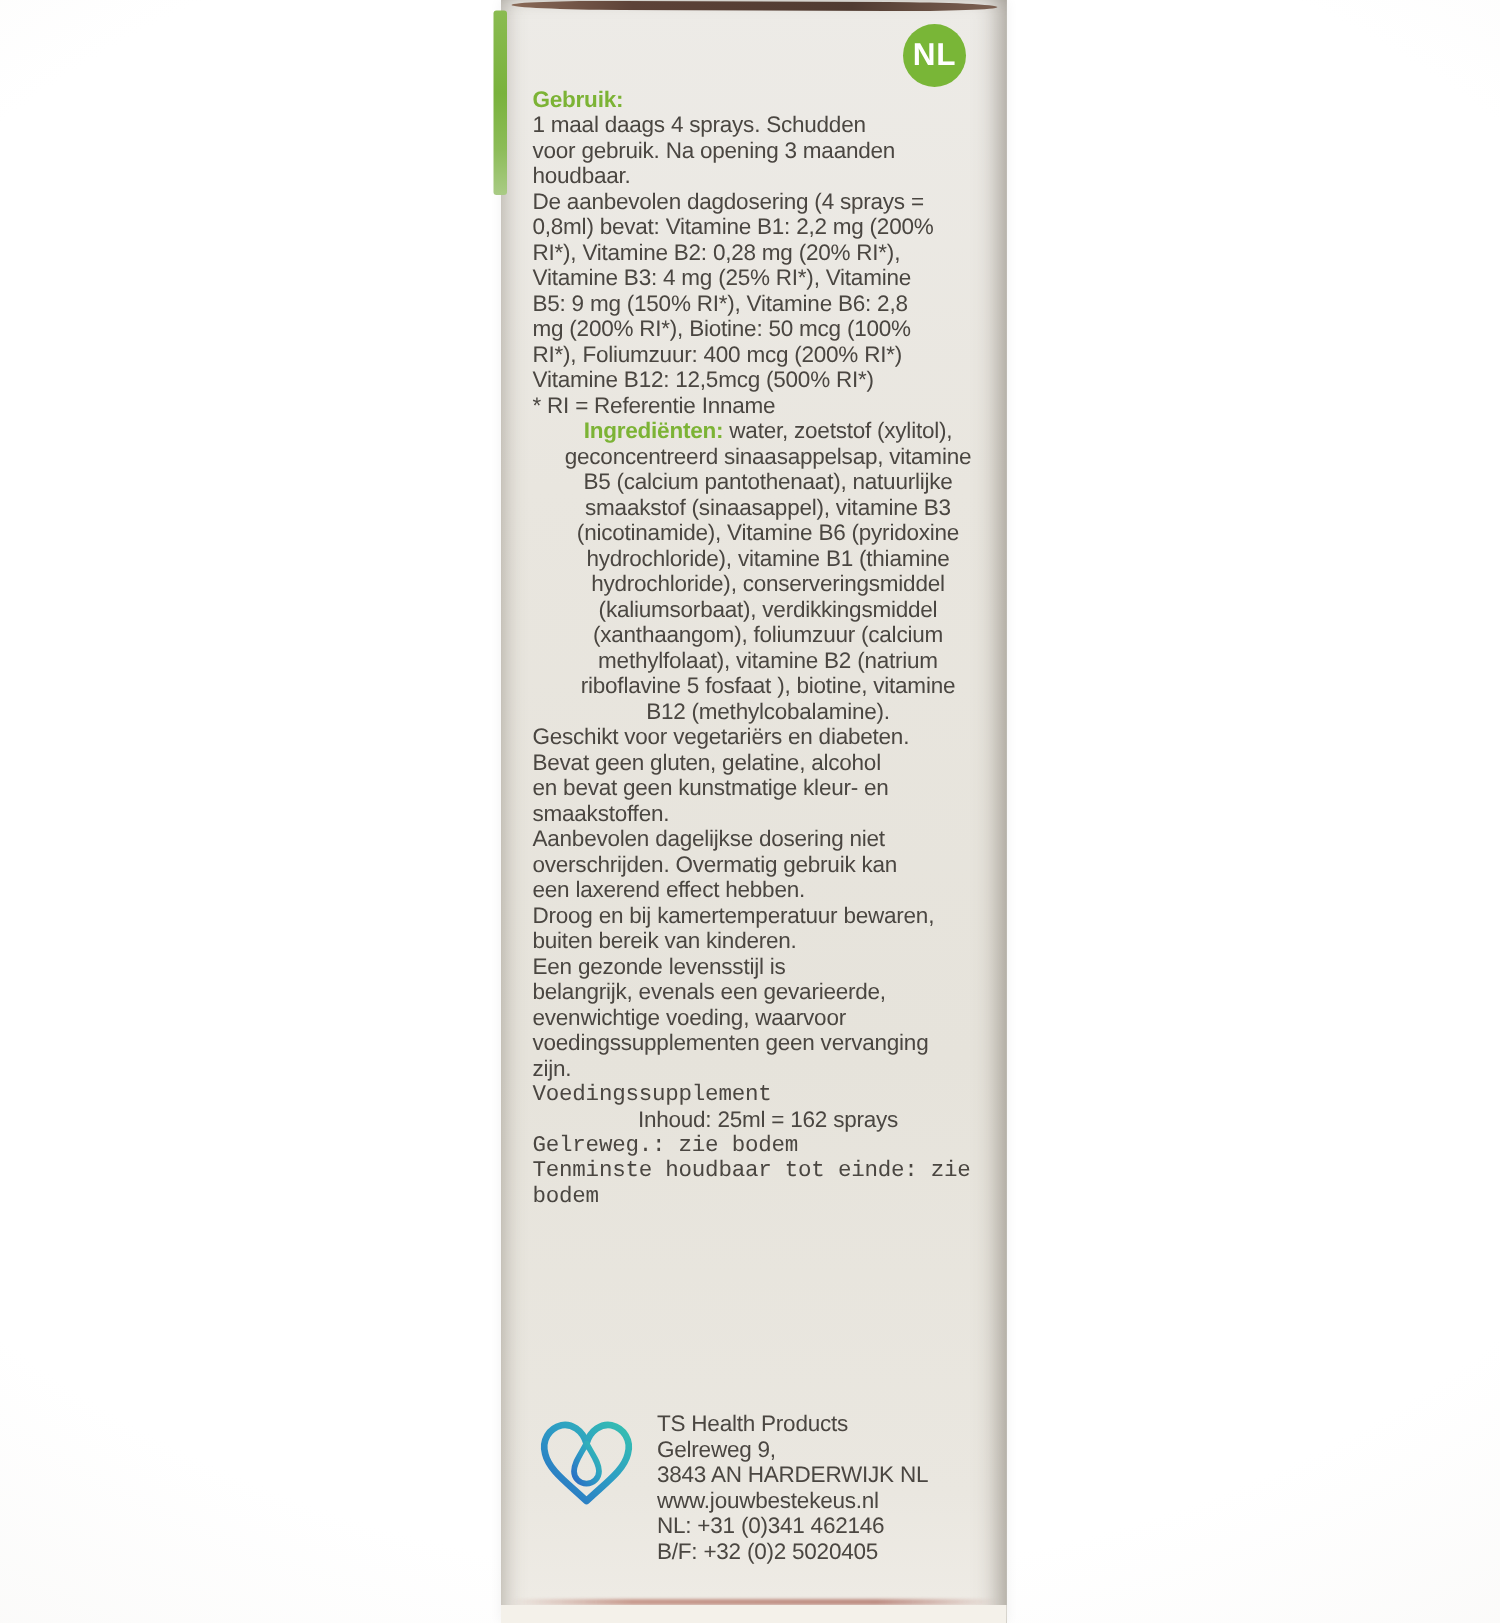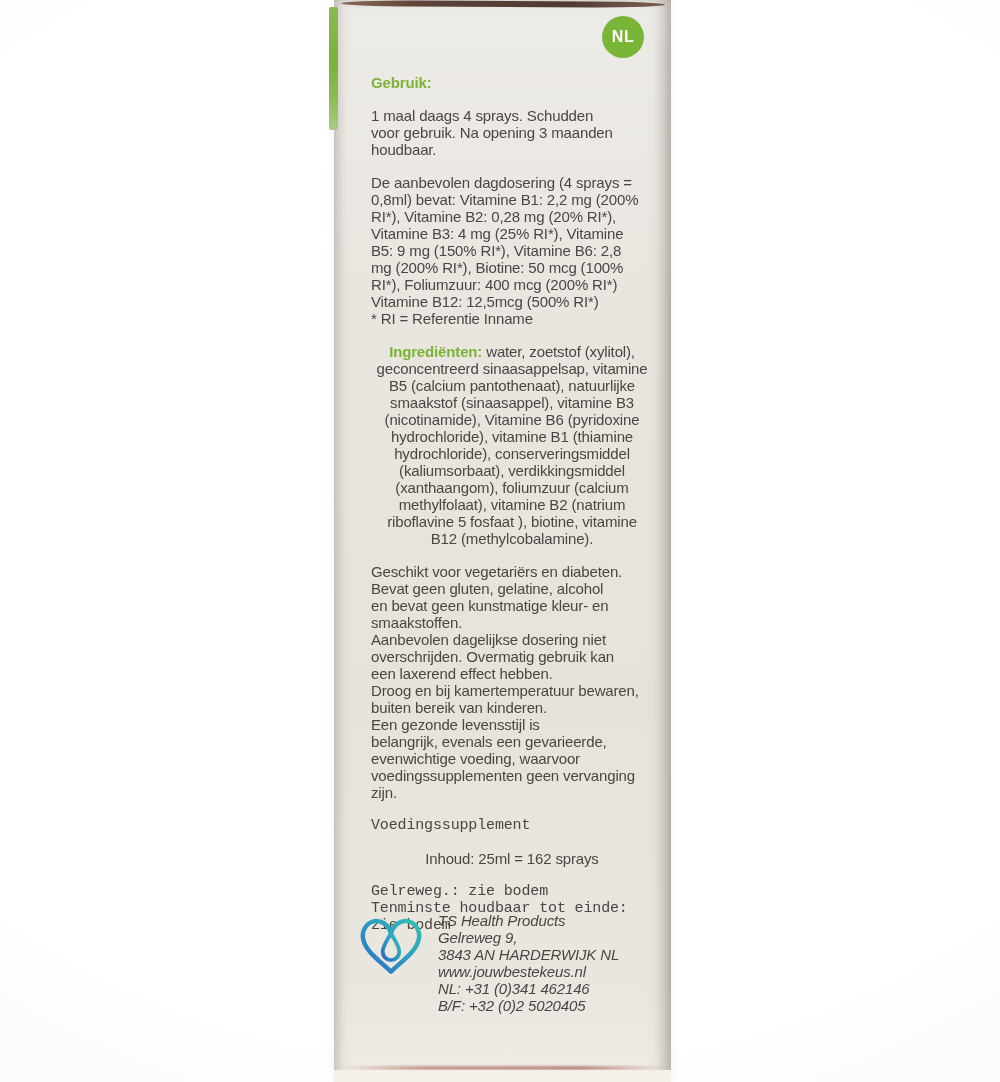--- a/index.html
+++ b/index.html
@@ -26,35 +26,35 @@
     border-radius:45%/100%;
     transform:rotate(.25deg);
   }
   .front-panel-green-edge{
     position:absolute;left:329px;top:7px;width:9px;height:123px;
     background:linear-gradient(180deg,#8abb51 0%,#79b23c 45%,#8cbc58 75%,#a9cb85 100%);
     border-radius:2px;
   }
   .nl-badge{
     position:absolute;left:602px;top:16px;width:42px;height:42px;border-radius:50%;
-    background:#79b637;color:#ffffff;font-weight:bold;font-size:16px;letter-spacing:.5px;
+    background:#79b637;color:#ffffff;font-weight:bold;font-size:21px;letter-spacing:.5px;
     display:flex;align-items:center;justify-content:center;
   }
   .label-text-column{
     position:absolute;left:355px;top:58px;width:314px;
     color:#4a4641;font-size:15px;line-height:17px;letter-spacing:-.15px;
   }
-  .label-text-column p{margin:16px;white-space:pre-line;}
+  .label-text-column p{margin:0;white-space:pre-line;}
   .green-heading{color:#7cb335;font-weight:bold;}
   .m21{margin-top:21px;}
   .m18{margin-top:18px;text-align:center;}
   .m22{margin-top:22px;}
   .m19{margin-top:19px;font-family:Liberation Mono, monospace;}
   .footer{
-    position:absolute;left:358px;top:912px;display:flex;align-items:flex-start;font-style:italic;
+    position:absolute;left:358px;top:941px;display:flex;align-items:flex-start;
   }
   .logo-wrap{width:66px;height:64px;flex:0 0 auto;margin-top:4px;}
   .address{
     margin-left:14px;color:#4a4641;font-size:15px;line-height:17px;
     letter-spacing:-.15px;white-space:pre-line;
   }
   .box-bottom-edge{
     position:absolute;left:340px;top:1066px;width:326px;height:4px;
     background:linear-gradient(90deg,rgba(199,154,142,0),#c79a8e 25%,#bd8d83 75%,rgba(199,154,142,0));
     filter:blur(1px);

